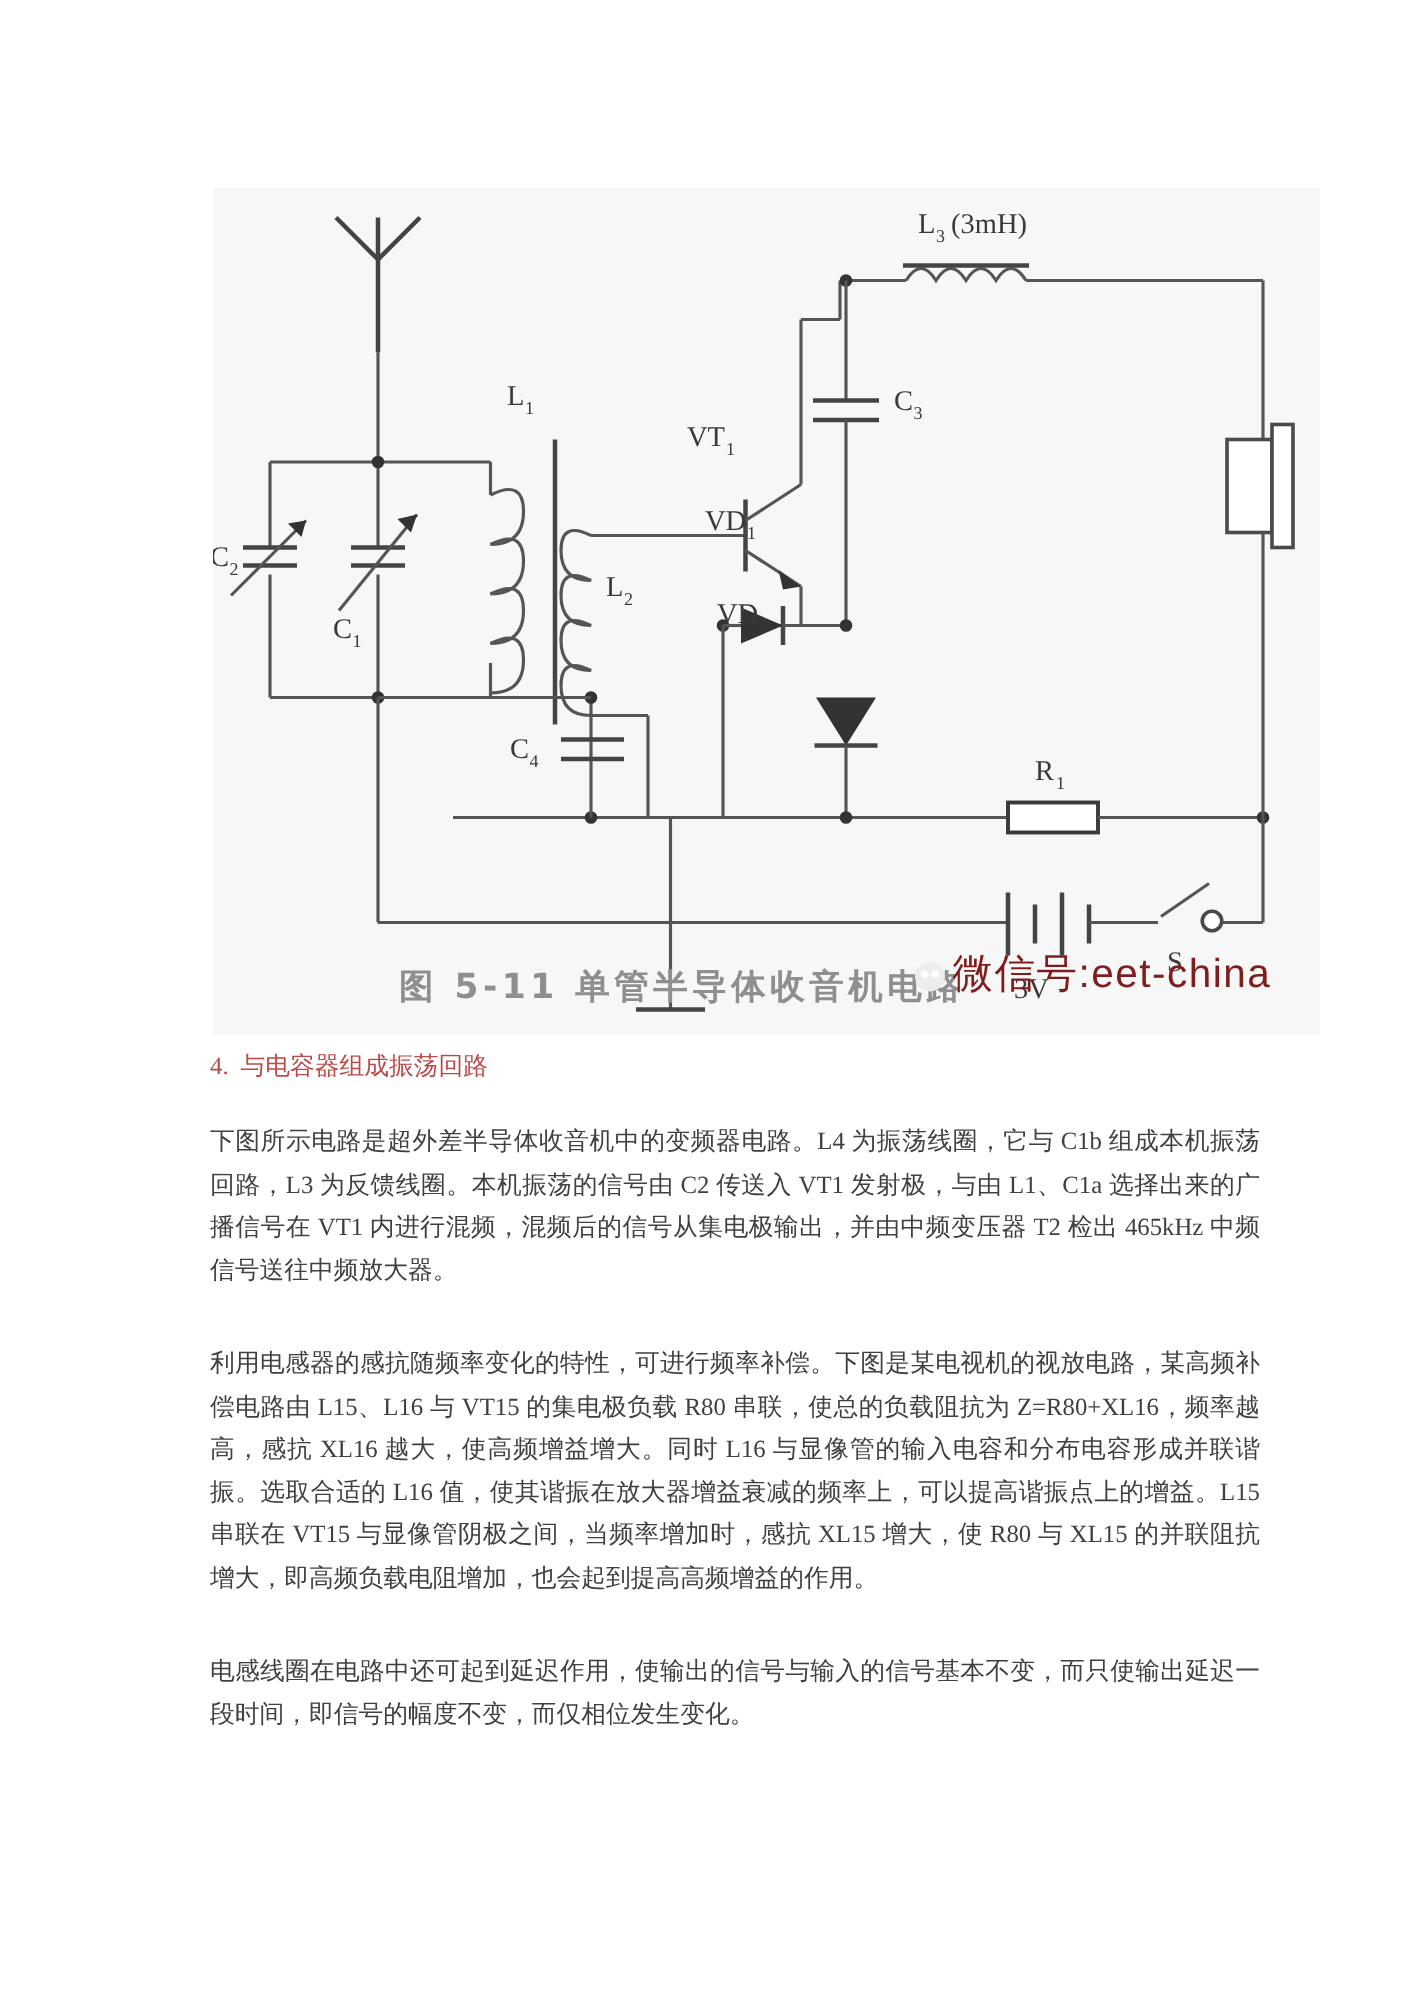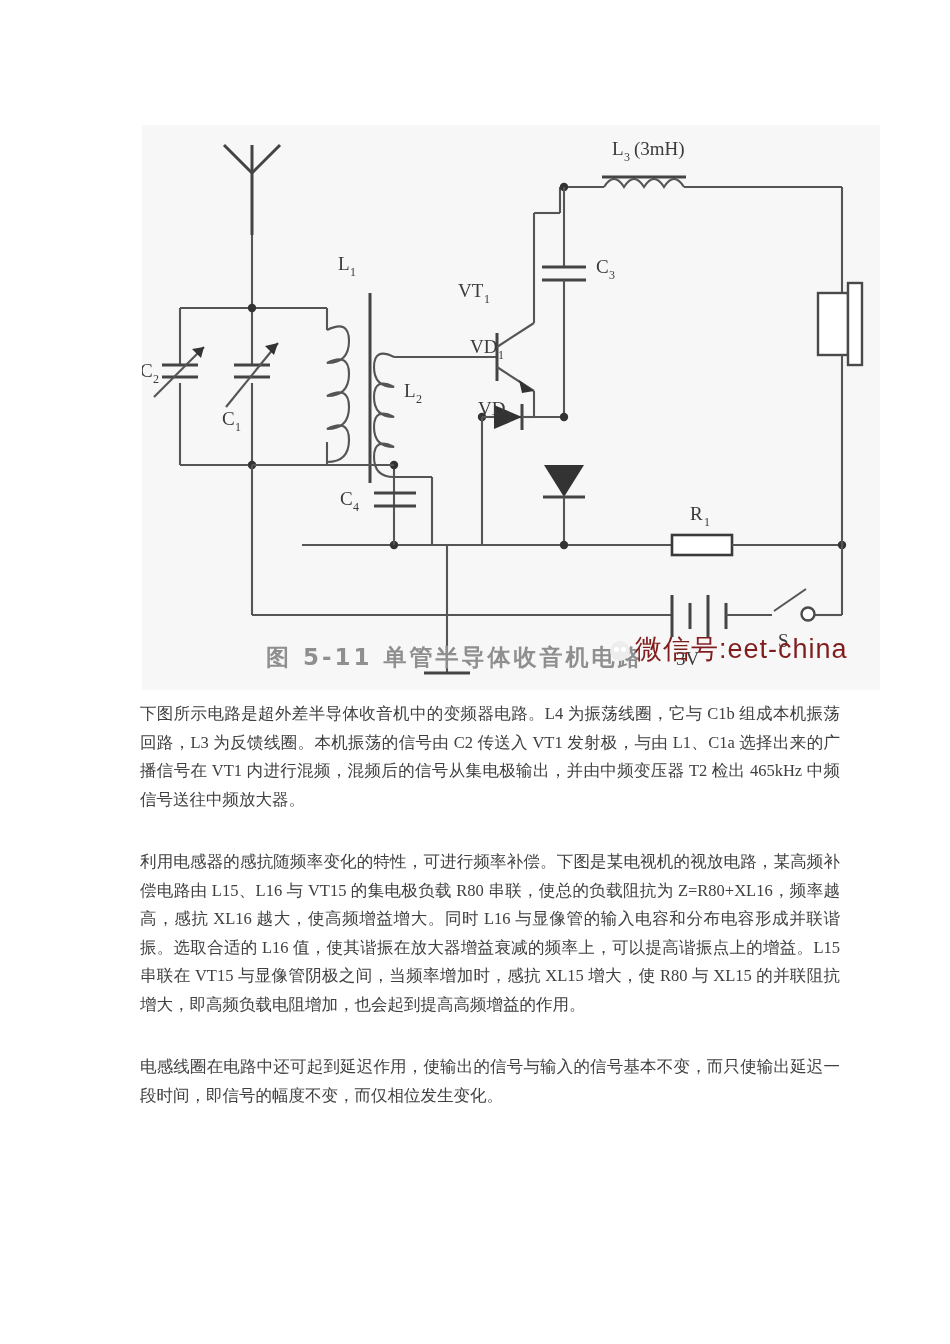--- a/index.html
+++ b/index.html
@@ -301,20 +301,23 @@
       <text class="cap" x="124" y="540">图 5-11    单管半导体收音机电路</text>
     </svg>
 
     <div class="watermark">
       <span class="wm-badge"></span><span>微信号:eet-china</span>
     </div>
   </div>
 
   <div class="content">
 
+    <h2 class="section-heading">
+      <span class="num">4.</span><span>与电容器组成振荡回路</span>
+    </h2>
     <p class="body-text">下图所示电路是超外差半导体收音机中的变频器电路。L4 为振荡线圈，它与 C1b 组成本机振荡回路，L3 为反馈线圈。本机振荡的信号由 C2 传送入 VT1 发射极，与由 L1、C1a 选择出来的广播信号在 VT1 内进行混频，混频后的信号从集电极输出，并由中频变压器 T2 检出 465kHz 中频信号送往中频放大器。</p>
 
     <p class="body-text">利用电感器的感抗随频率变化的特性，可进行频率补偿。下图是某电视机的视放电路，某高频补偿电路由 L15、L16 与 VT15 的集电极负载 R80 串联，使总的负载阻抗为 Z=R80+XL16，频率越高，感抗 XL16 越大，使高频增益增大。同时 L16 与显像管的输入电容和分布电容形成并联谐振。选取合适的 L16 值，使其谐振在放大器增益衰减的频率上，可以提高谐振点上的增益。L15 串联在 VT15 与显像管阴极之间，当频率增加时，感抗 XL15 增大，使 R80 与 XL15 的并联阻抗增大，即高频负载电阻增加，也会起到提高高频增益的作用。</p>
 
     <p class="body-text">电感线圈在电路中还可起到延迟作用，使输出的信号与输入的信号基本不变，而只使输出延迟一段时间，即信号的幅度不变，而仅相位发生变化。</p>
 
   </div>
 </div>
 
 </body></html>

